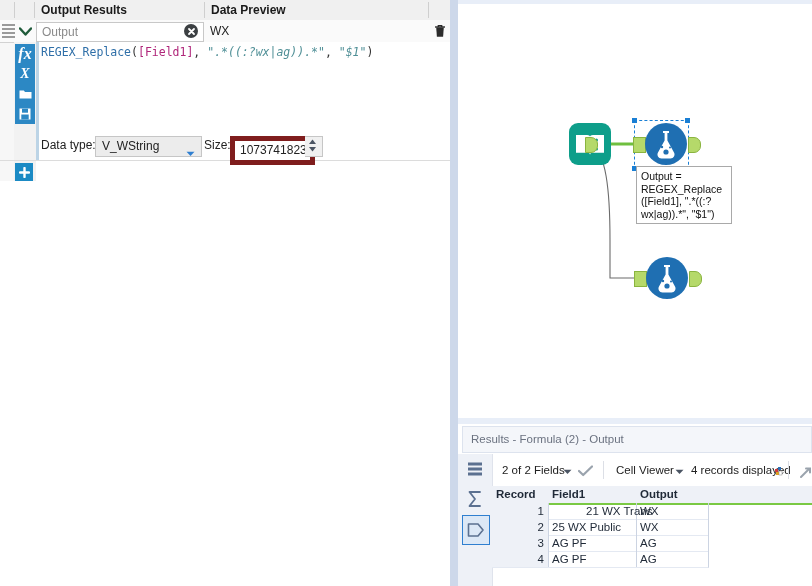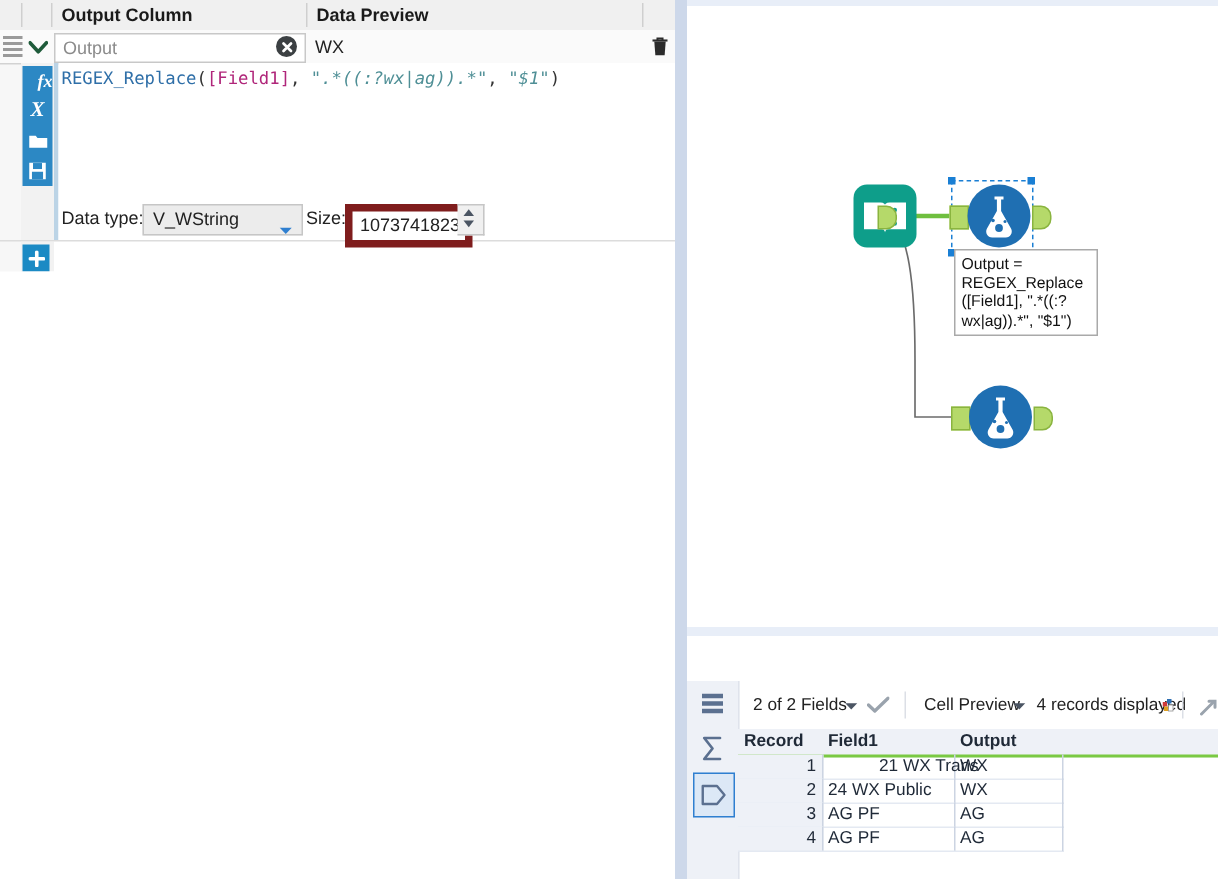--- a/index.html
+++ b/index.html
@@ -35,21 +35,21 @@
 
   .preview-cell{position:absolute;left:206px;top:22px;width:222px;height:18px;}
   .preview-cell span{position:absolute;left:4px;top:0;line-height:18px;font-size:12px;color:#222;}
 
   .trash{position:absolute;left:432px;top:22px;width:16px;height:18px;display:flex;align-items:center;justify-content:center;}
 
   
   .editor-strip{position:absolute;left:14px;top:42px;width:22px;height:118px;background:#f2f2f2;border-right:1px solid #e2e2e2;}
   .tool-btn{position:absolute;left:15px;width:20px;height:20px;background:#2c88c4;display:flex;align-items:center;justify-content:center;
             color:#ffffff;font-size:13px;}
-  .tool-btn.fx{top:44px;font-style:italic;font-family:"Liberation Serif",serif;font-size:12px;font-weight:bold;justify-content:flex-end;}
+  .tool-btn.fx{top:44px;font-style:italic;font-family:"Liberation Serif",serif;font-size:16px;font-weight:bold;}
   .tool-btn.xv{top:64px;font-style:italic;font-family:"Liberation Serif",serif;font-size:14px;font-weight:bold;}
   .tool-btn.fo{top:84px;}
   .tool-btn.sv{top:104px;}
 
   .editor-gutter{position:absolute;left:36px;top:42px;width:3px;height:118px;background:#bcd4e6;}
   .editor-area{position:absolute;left:39px;top:42px;width:411px;height:118px;background:#ffffff;}
   .formula-line{position:absolute;left:2px;top:3px;font-family:"DejaVu Sans Mono", monospace;font-size:11.5px;white-space:pre;}
   .t-fn{color:#2f6fa8;}
   .t-fld{color:#b0267a;}
   .t-pun{color:#333333;}
@@ -123,21 +123,21 @@
 
   <div class="cfg-panel">
 
     <div class="left-rail">
       <div class="rail-top"></div>
     </div>
 
     <div class="cfg-header">
       <div class="hdr-sep" style="left:14px;"></div>
       <div class="hdr-sep" style="left:34px;"></div>
-      <div class="hdr-cell" style="left:41px;">Output Column</div>
+      <div class="hdr-cell" style="left:41px;">Output Results</div>
       <div class="hdr-sep" style="left:204px;"></div>
       <div class="hdr-cell" style="left:211px;">Data Preview</div>
       <div class="hdr-sep" style="left:428px;"></div>
     </div>
 
     <div class="row-1"></div>
 
     <div class="grip">
       <i></i>
         <i></i>
@@ -291,35 +291,38 @@
         <circle cx="26" cy="25.6" r="1" fill="#1f6fb2"></circle>
       </svg>
     </div>
     <div class="port out" style="left:231px;top:271px;"></div>
 
   </div>
 
   <div class="results">
     <div class="res-topline"></div>
 
+    <div class="res-title">
+      <span>Results - Formula (2) - Output</span>
+    </div>
 
     <div class="res-toolbar">
       <div class="tb-item" style="left:44px;">2 of 2 Fields</div>
       <div class="tb-item" style="left:105px;top:1px;">
         <svg width="9" height="6" viewBox="0 0 9 6" style="vertical-align:middle;">
             <path d="M0.5 0.8 L4.5 5 L8.5 0.8 Z" fill="#4b5563"></path>
           </svg>
       </div>
       <div class="tb-item" style="left:120px;top:0;">
         <svg width="15" height="12" viewBox="0 0 15 12" style="vertical-align:middle;">
             <path d="M1 6 L5.2 10 L14 1.5" stroke="#9aa3ad" stroke-width="2.2" fill="none" stroke-linecap="round" stroke-linejoin="round"></path>
           </svg>
       </div>
       <div class="tb-div" style="left:145px;"></div>
-      <div class="tb-item" style="left:158px;">Cell Preview</div>
+      <div class="tb-item" style="left:158px;">Cell Viewer</div>
       <div class="tb-item" style="left:217px;top:1px;">
         <svg width="9" height="6" viewBox="0 0 9 6" style="vertical-align:middle;">
             <path d="M0.5 0.8 L4.5 5 L8.5 0.8 Z" fill="#4b5563"></path>
           </svg>
       </div>
       <div class="tb-item" style="left:233px;">4 records displayed</div>
       <div class="tb-div" style="left:330px;"></div>
       <div class="tb-item" style="left:317px;top:2px;">
         <svg width="10" height="11" viewBox="0 0 10 11" style="vertical-align:middle;">
           <rect x="0" y="2" width="3" height="3" fill="#cf3b3b"></rect>
@@ -369,21 +372,21 @@
         <div class="cellbox" style="left:56px;width:88px;"></div>
         <div class="gc" style="left:60px;margin-left:34px;">21 WX Trans</div>
         <div class="cellbox" style="left:144px;width:72px;"></div>
         <div class="gc" style="left:148px;">WX</div>
       </div>
 
       <div class="grow" style="top:33px;">
         <div class="recbox"></div>
         <div class="gc num" style="left:0;width:52px;">2</div>
         <div class="cellbox" style="left:56px;width:88px;"></div>
-        <div class="gc" style="left:60px;">24 WX Public</div>
+        <div class="gc" style="left:60px;">25 WX Public</div>
         <div class="cellbox" style="left:144px;width:72px;"></div>
         <div class="gc" style="left:148px;">WX</div>
       </div>
 
       <div class="grow" style="top:49px;">
         <div class="recbox"></div>
         <div class="gc num" style="left:0;width:52px;">3</div>
         <div class="cellbox" style="left:56px;width:88px;"></div>
         <div class="gc" style="left:60px;">AG PF</div>
         <div class="cellbox" style="left:144px;width:72px;"></div>

